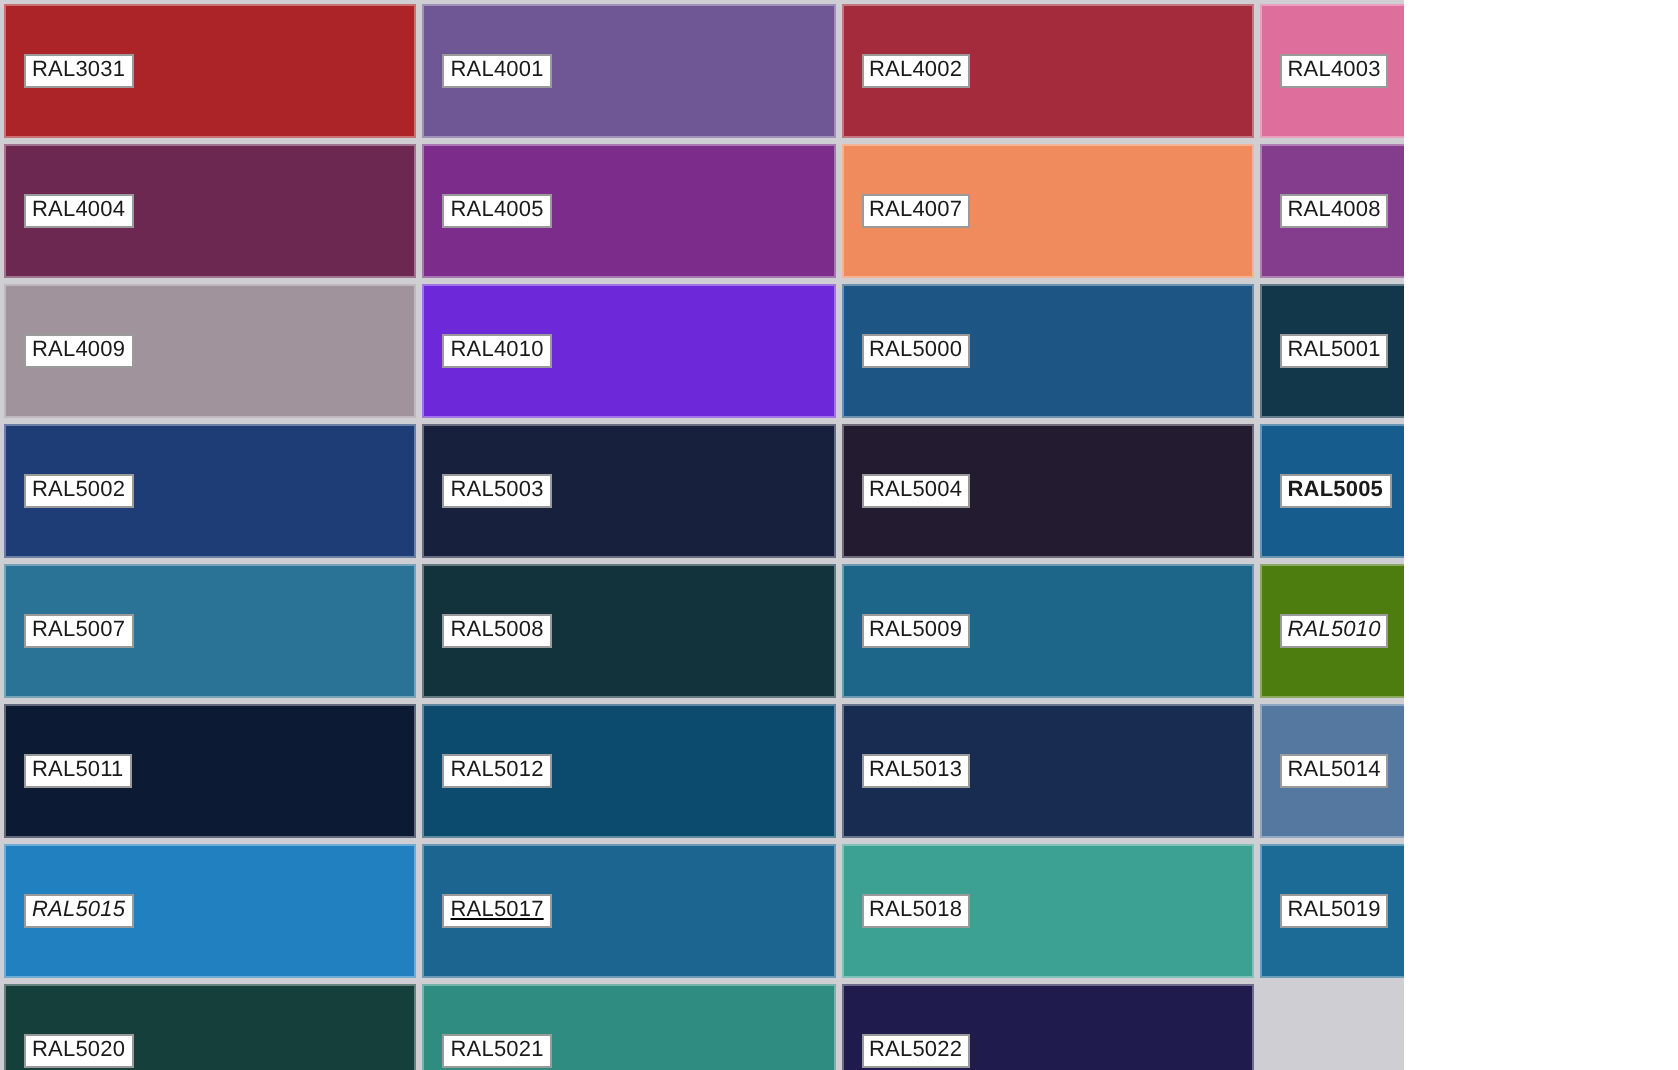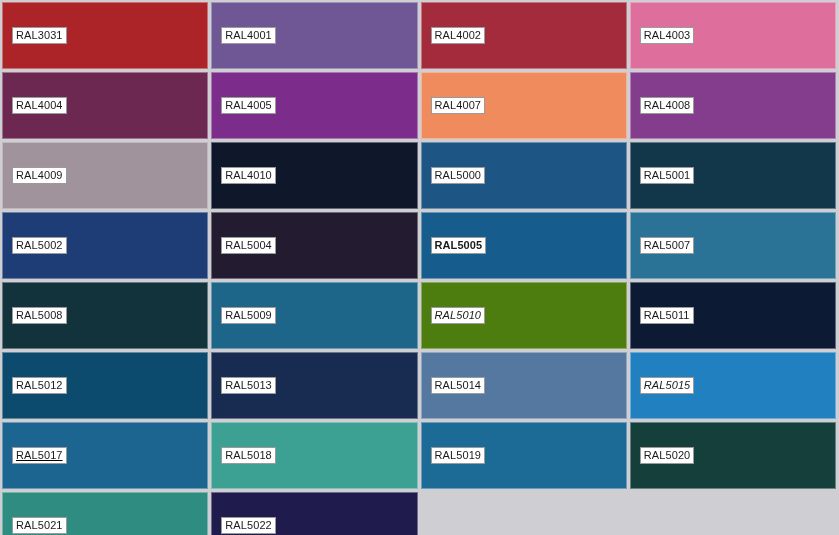--- a/index.html
+++ b/index.html
@@ -2,21 +2,21 @@
 <html><head>
 <meta charset="utf-8">
 <style>
   html, body {
     margin: 0;
     padding: 0;
     background: #ffffff;
     font-family: "Liberation Sans", "DejaVu Sans", sans-serif;
   }
   #palette-page {
-    width: 839px;
+    width: 702px;
     height: 535px;
     box-sizing: border-box;
     background: #d8d8d8;
     overflow: hidden;
     position: relative;
   }
   #swatch-grid {
     display: grid;
     grid-template-columns: repeat(4, 1fr);
     grid-auto-rows: 67px;
@@ -73,31 +73,34 @@
       </div>
       <div class="swatch" style="background: rgb(240, 139, 94);">
         <span class="swatch-label">RAL4007</span>
       </div>
       <div class="swatch" style="background: rgb(132, 61, 141);">
         <span class="swatch-label">RAL4008</span>
       </div>
       <div class="swatch" style="background: rgb(160, 147, 156);">
         <span class="swatch-label">RAL4009</span>
       </div>
-      <div class="swatch" style="background: #0f172a; text-align: center;">
+      <div class="swatch" style="background: #6d28d9; text-align: center;">
         <span class="swatch-label">RAL4010</span>
       </div>
       <div class="swatch" style="background: rgb(29, 86, 133);">
         <span class="swatch-label">RAL5000</span>
       </div>
       <div class="swatch" style="background: rgb(18, 55, 75);">
         <span class="swatch-label">RAL5001</span>
       </div>
       <div class="swatch" style="background: rgb(30, 60, 118);">
         <span class="swatch-label">RAL5002</span>
+      </div>
+      <div class="swatch" style="background: rgb(23, 32, 60);">
+        <span class="swatch-label">RAL5003</span>
       </div>
       <div class="swatch" style="background: rgb(35, 28, 48);">
         <span class="swatch-label">RAL5004</span>
       </div>
       <div class="swatch" style="background: rgb(22, 92, 140); font-weight: bold;">
         <span class="swatch-label">RAL5005</span>
       </div>
       <div class="swatch" style="background: rgb(42, 114, 150);">
         <span class="swatch-label">RAL5007</span>
       </div>

